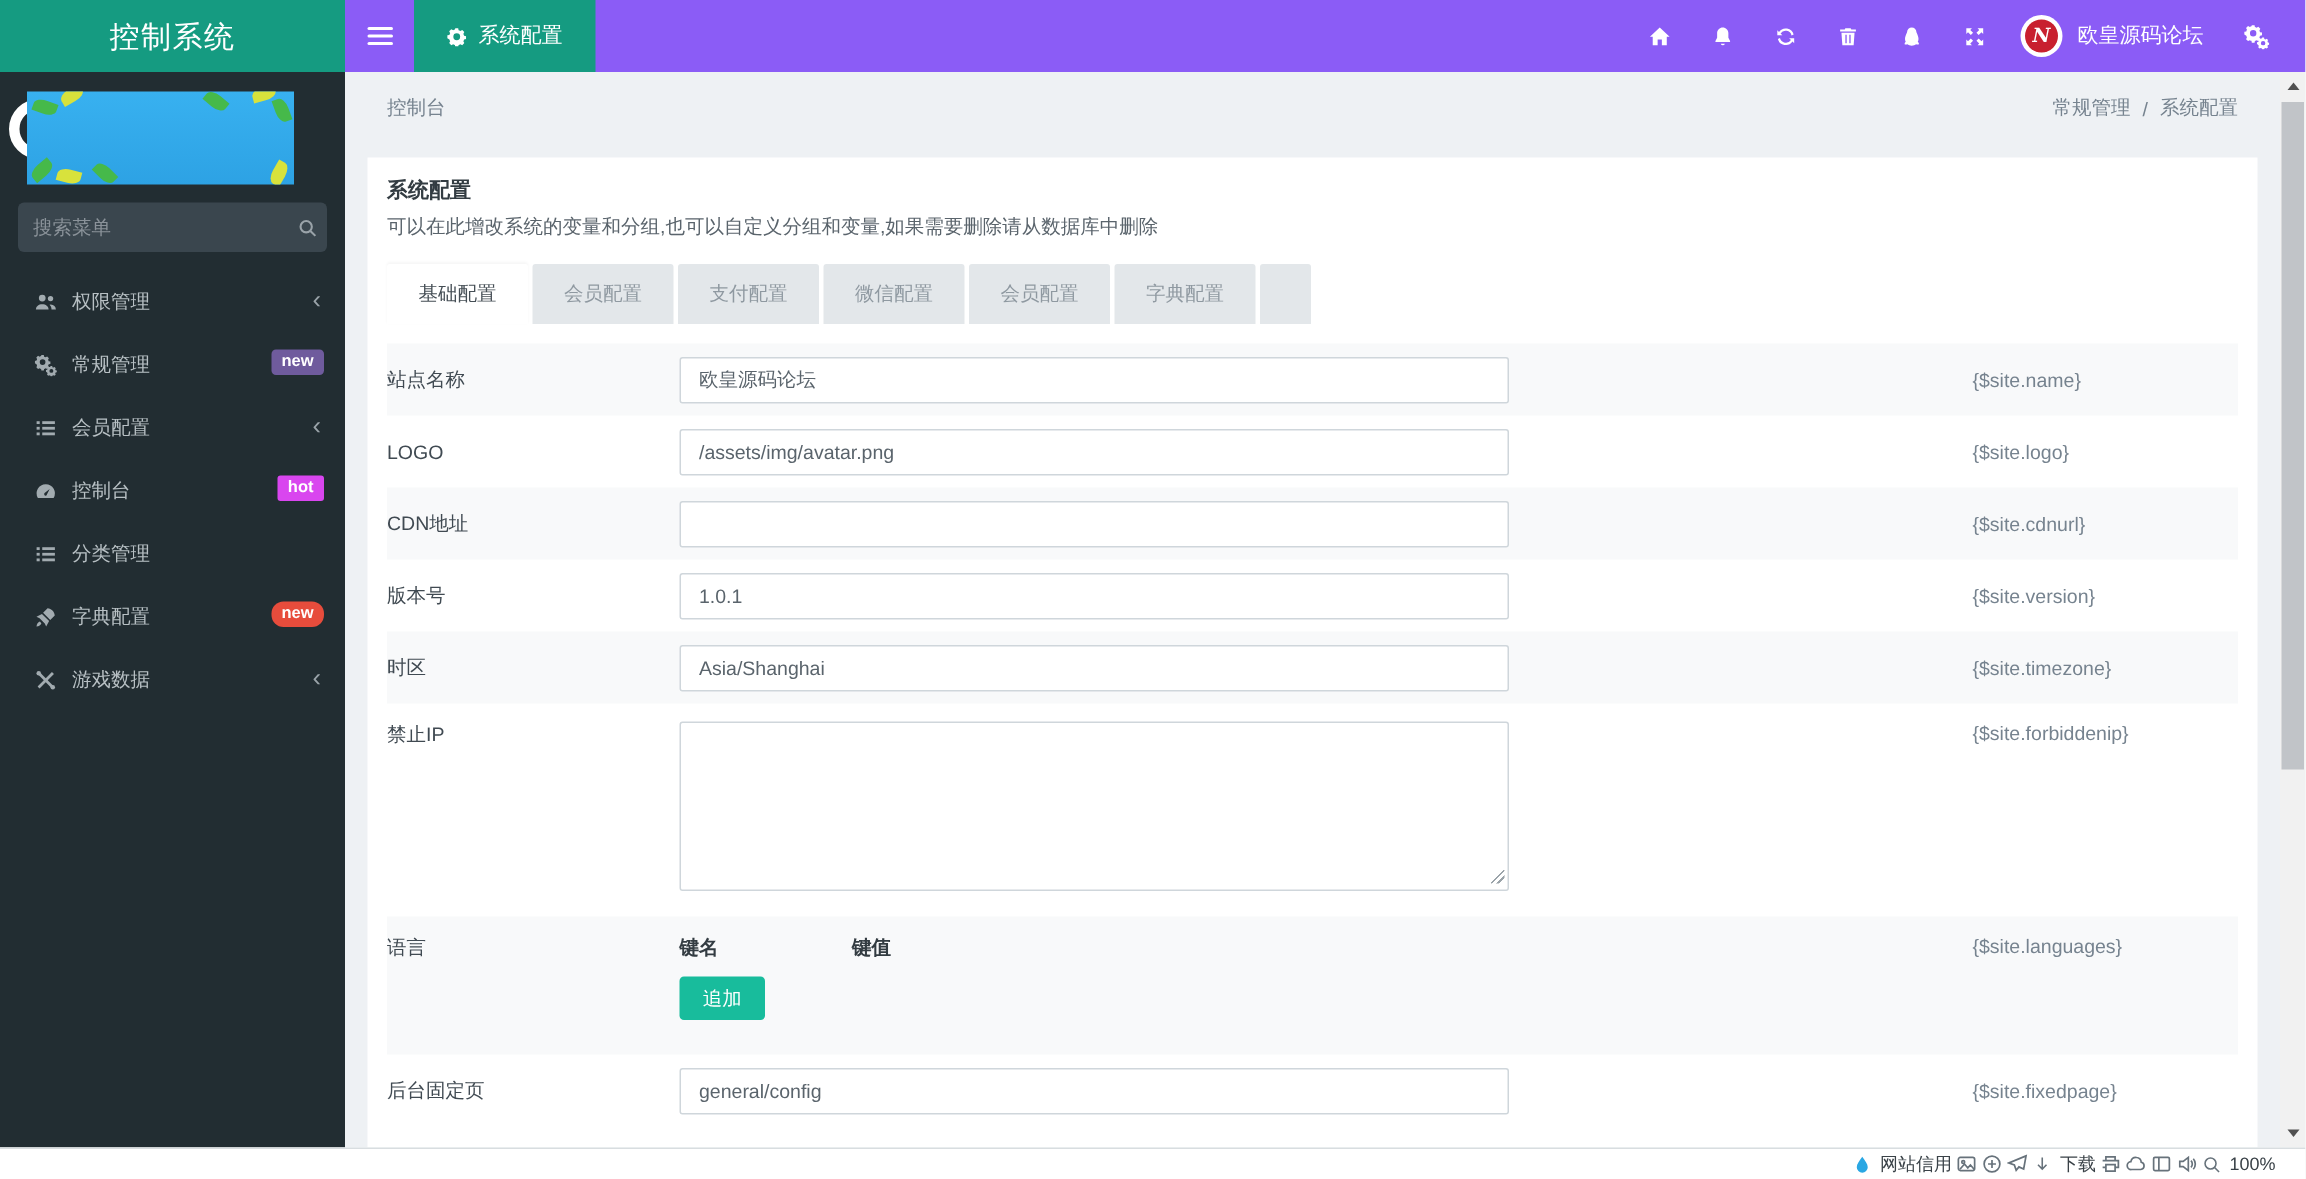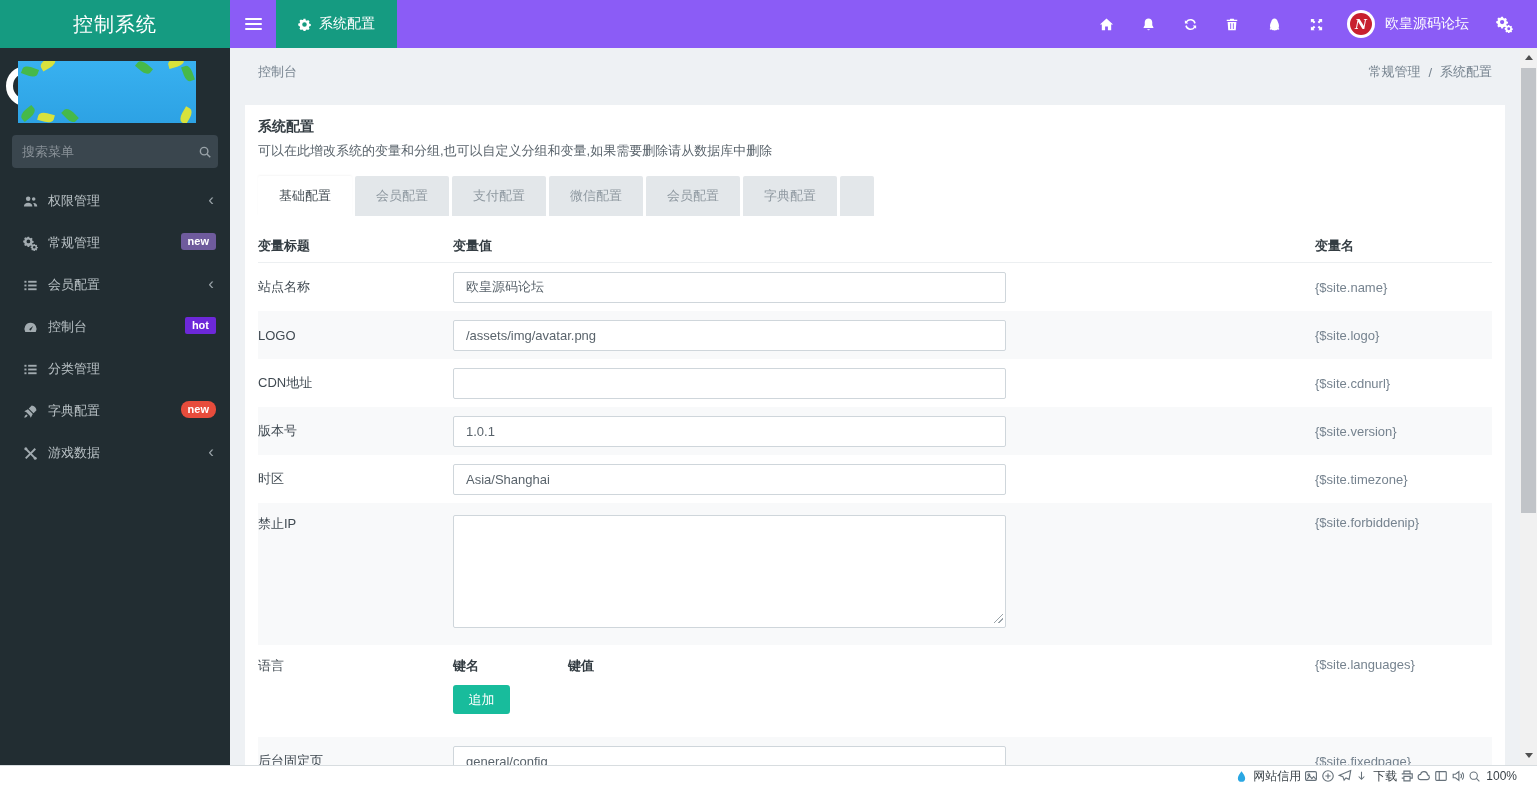--- a/index.html
+++ b/index.html
@@ -34,21 +34,21 @@
   .side-search input::placeholder { color:#8a9299; }
   .side-search svg { stroke:#9aa3a9; }
   .side-menu { position:absolute; top:132px; left:0; right:0; }
   .menu-item { position:relative; height:42px; display:flex; align-items:center; padding-left:22px; color:#b8c0c4; cursor:pointer; font-size:13px; }
   .menu-item .mi-icon { width:16px; margin-right:10px; display:flex; justify-content:center; }
   .menu-item .mi-icon svg { fill:#a2abb0; }
   .chev { position:absolute; right:16px; color:#9aa3a9; font-size:17px; line-height:1; top:11px; }
   .badge { position:absolute; right:14px; top:11px; color:#fff; font-size:11px; font-weight:bold; padding:2px 7px; border-radius:3px; line-height:1.2;margin-left:46px; }
   .badge:empty { display:none; }
   .badge.purple { background:#6f5b9d; }
-  .badge.blue { background:#6d28d9; border-radius:2px; }
+  .badge.blue { background:#d946ef; border-radius:2px; }
   .badge.red { background:#e74c3c; border-radius:8px; }
 
   
   .main { position:absolute; top:48px; left:230px; width:1290px; height:717px; overflow:hidden; background:#eef1f4; }
   .breadcrumb-bar { height:48px; display:flex; align-items:center; justify-content:space-between; padding:0 28px; color:#76838f; font-size:13px; }
   .crumb-right { display:flex; gap:8px; align-items:center; }
   .panel { margin:9px 15px 0 15px; background:#fff; width:1260px; padding:13px 13px 0 13px; min-height:700px; }
   .panel-title { font-size:14px; font-weight:bold; color:#333c42; }
   .panel-desc { margin-top:6px; color:#5a646c; font-size:13px; }
   .tabs { display:flex; gap:3px; margin-top:16px; }
@@ -357,25 +357,20 @@
       <div class="tab active">基础配置</div>
       <div class="tab">会员配置</div>
       <div class="tab">支付配置</div>
       <div class="tab">微信配置</div>
       <div class="tab">会员配置</div>
       <div class="tab">字典配置</div>
       <div class="tab mini"></div>
     </div>
 
     <div class="cfg-table">
-      <div class="thead">
-        <div>变量标题</div>
-        <div>变量值</div>
-        <div>变量名</div>
-      </div>
 
       <div class="trow">
         <div class="cell-title">站点名称</div>
         <div><input class="cfg-input" value="欧皇源码论坛" style=""></div>
         <div class="cell-var">{$site.name}</div>
       </div>
 
       <div class="trow">
         <div class="cell-title">LOGO</div>
         <div><input class="cfg-input" value="/assets/img/avatar.png" style=""></div>

